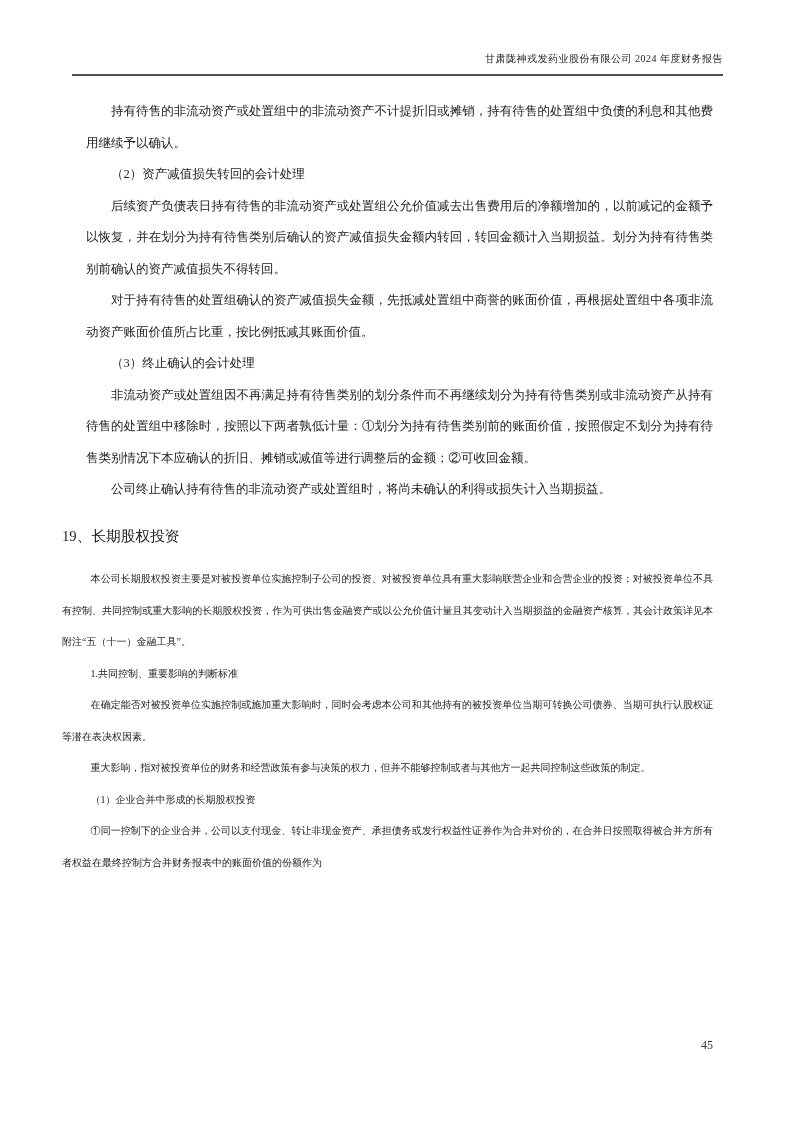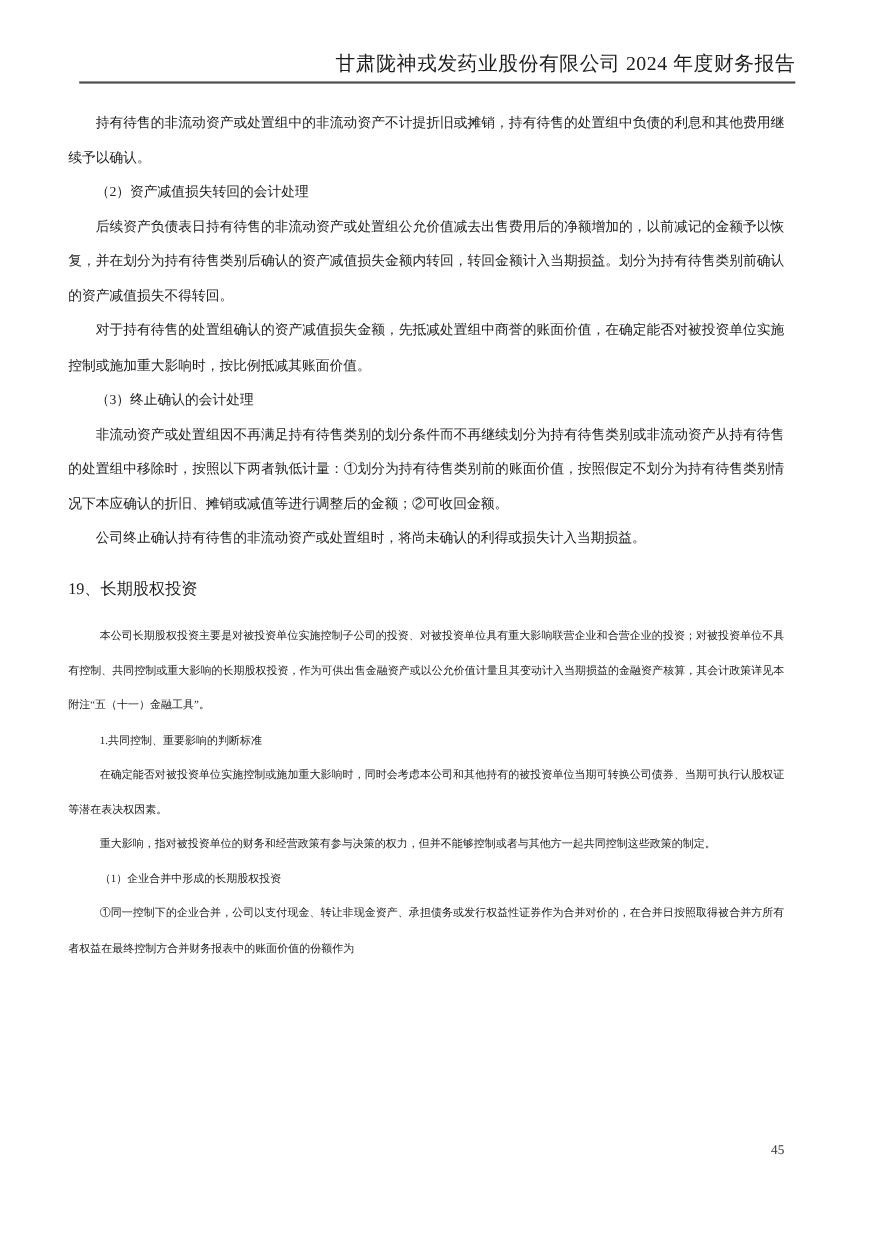--- a/index.html
+++ b/index.html
@@ -11,41 +11,42 @@
     color: #1c1c1c;
     overflow: hidden;
   }
   .page-header {
     position: absolute;
     left: 72px; top: 0;
     width: 651px;
     padding-top: 50px;
     padding-bottom: 7px;
     text-align: right;
-    font-size: 18px;
+    font-size: 10px;
     line-height: 17px;
     border-bottom: 2px solid #4d4d4d;
     letter-spacing: 0.5px;
   }
   .page-body {
     position: absolute;
     left: 62px; top: 77px;
     width: 651px;
     padding-top: 19px;
   }
   .para {
     margin: 0;
     text-align: justify;
     text-justify: inter-character;
     word-break: break-all;
   }
   .para.small {
     font-size: 12.5px;
     line-height: 31.5px;
     text-indent: 25px;
+    margin-left: 24px;
   }
   .para.large {
     font-size: 10px;
     line-height: 31.5px;
     text-indent: 28.6px;
   }
   .section-heading {
     font-size: 14.7px;
     font-weight: normal;
     line-height: 31.5px;
@@ -64,21 +65,21 @@
 <body>
 
 <header class="page-header">
   <span>甘肃陇神戎发药业股份有限公司 2024 年度财务报告</span>
 </header>
 
 <main class="page-body">
   <p class="para small">持有待售的非流动资产或处置组中的非流动资产不计提折旧或摊销，持有待售的处置组中负债的利息和其他费用继续予以确认。</p>
   <p class="para small">（2）资产减值损失转回的会计处理</p>
   <p class="para small">后续资产负债表日持有待售的非流动资产或处置组公允价值减去出售费用后的净额增加的，以前减记的金额予以恢复，并在划分为持有待售类别后确认的资产减值损失金额内转回，转回金额计入当期损益。划分为持有待售类别前确认的资产减值损失不得转回。</p>
-  <p class="para small">对于持有待售的处置组确认的资产减值损失金额，先抵减处置组中商誉的账面价值，在确定能否对被投资单位实施控制或施加重大影响时，按比例抵减其账面价值。</p>
+  <p class="para small">对于持有待售的处置组确认的资产减值损失金额，先抵减处置组中商誉的账面价值，再根据处置组中各项非流动资产账面价值所占比重，按比例抵减其账面价值。</p>
   <p class="para small">（3）终止确认的会计处理</p>
   <p class="para small">非流动资产或处置组因不再满足持有待售类别的划分条件而不再继续划分为持有待售类别或非流动资产从持有待售的处置组中移除时，按照以下两者孰低计量：①划分为持有待售类别前的账面价值，按照假定不划分为持有待售类别情况下本应确认的折旧、摊销或减值等进行调整后的金额；②可收回金额。</p>
   <p class="para small">公司终止确认持有待售的非流动资产或处置组时，将尚未确认的利得或损失计入当期损益。</p>
 
   <h2 class="section-heading">19、长期股权投资</h2>
 
   <p class="para large">本公司长期股权投资主要是对被投资单位实施控制子公司的投资、对被投资单位具有重大影响联营企业和合营企业的投资；对被投资单位不具有控制、共同控制或重大影响的长期股权投资，作为可供出售金融资产或以公允价值计量且其变动计入当期损益的金融资产核算，其会计政策详见本附注“五（十一）金融工具”。</p>
   <p class="para large">1.共同控制、重要影响的判断标准</p>
   <p class="para large">在确定能否对被投资单位实施控制或施加重大影响时，同时会考虑本公司和其他持有的被投资单位当期可转换公司债券、当期可执行认股权证等潜在表决权因素。</p>
   <p class="para large">重大影响，指对被投资单位的财务和经营政策有参与决策的权力，但并不能够控制或者与其他方一起共同控制这些政策的制定。</p>

